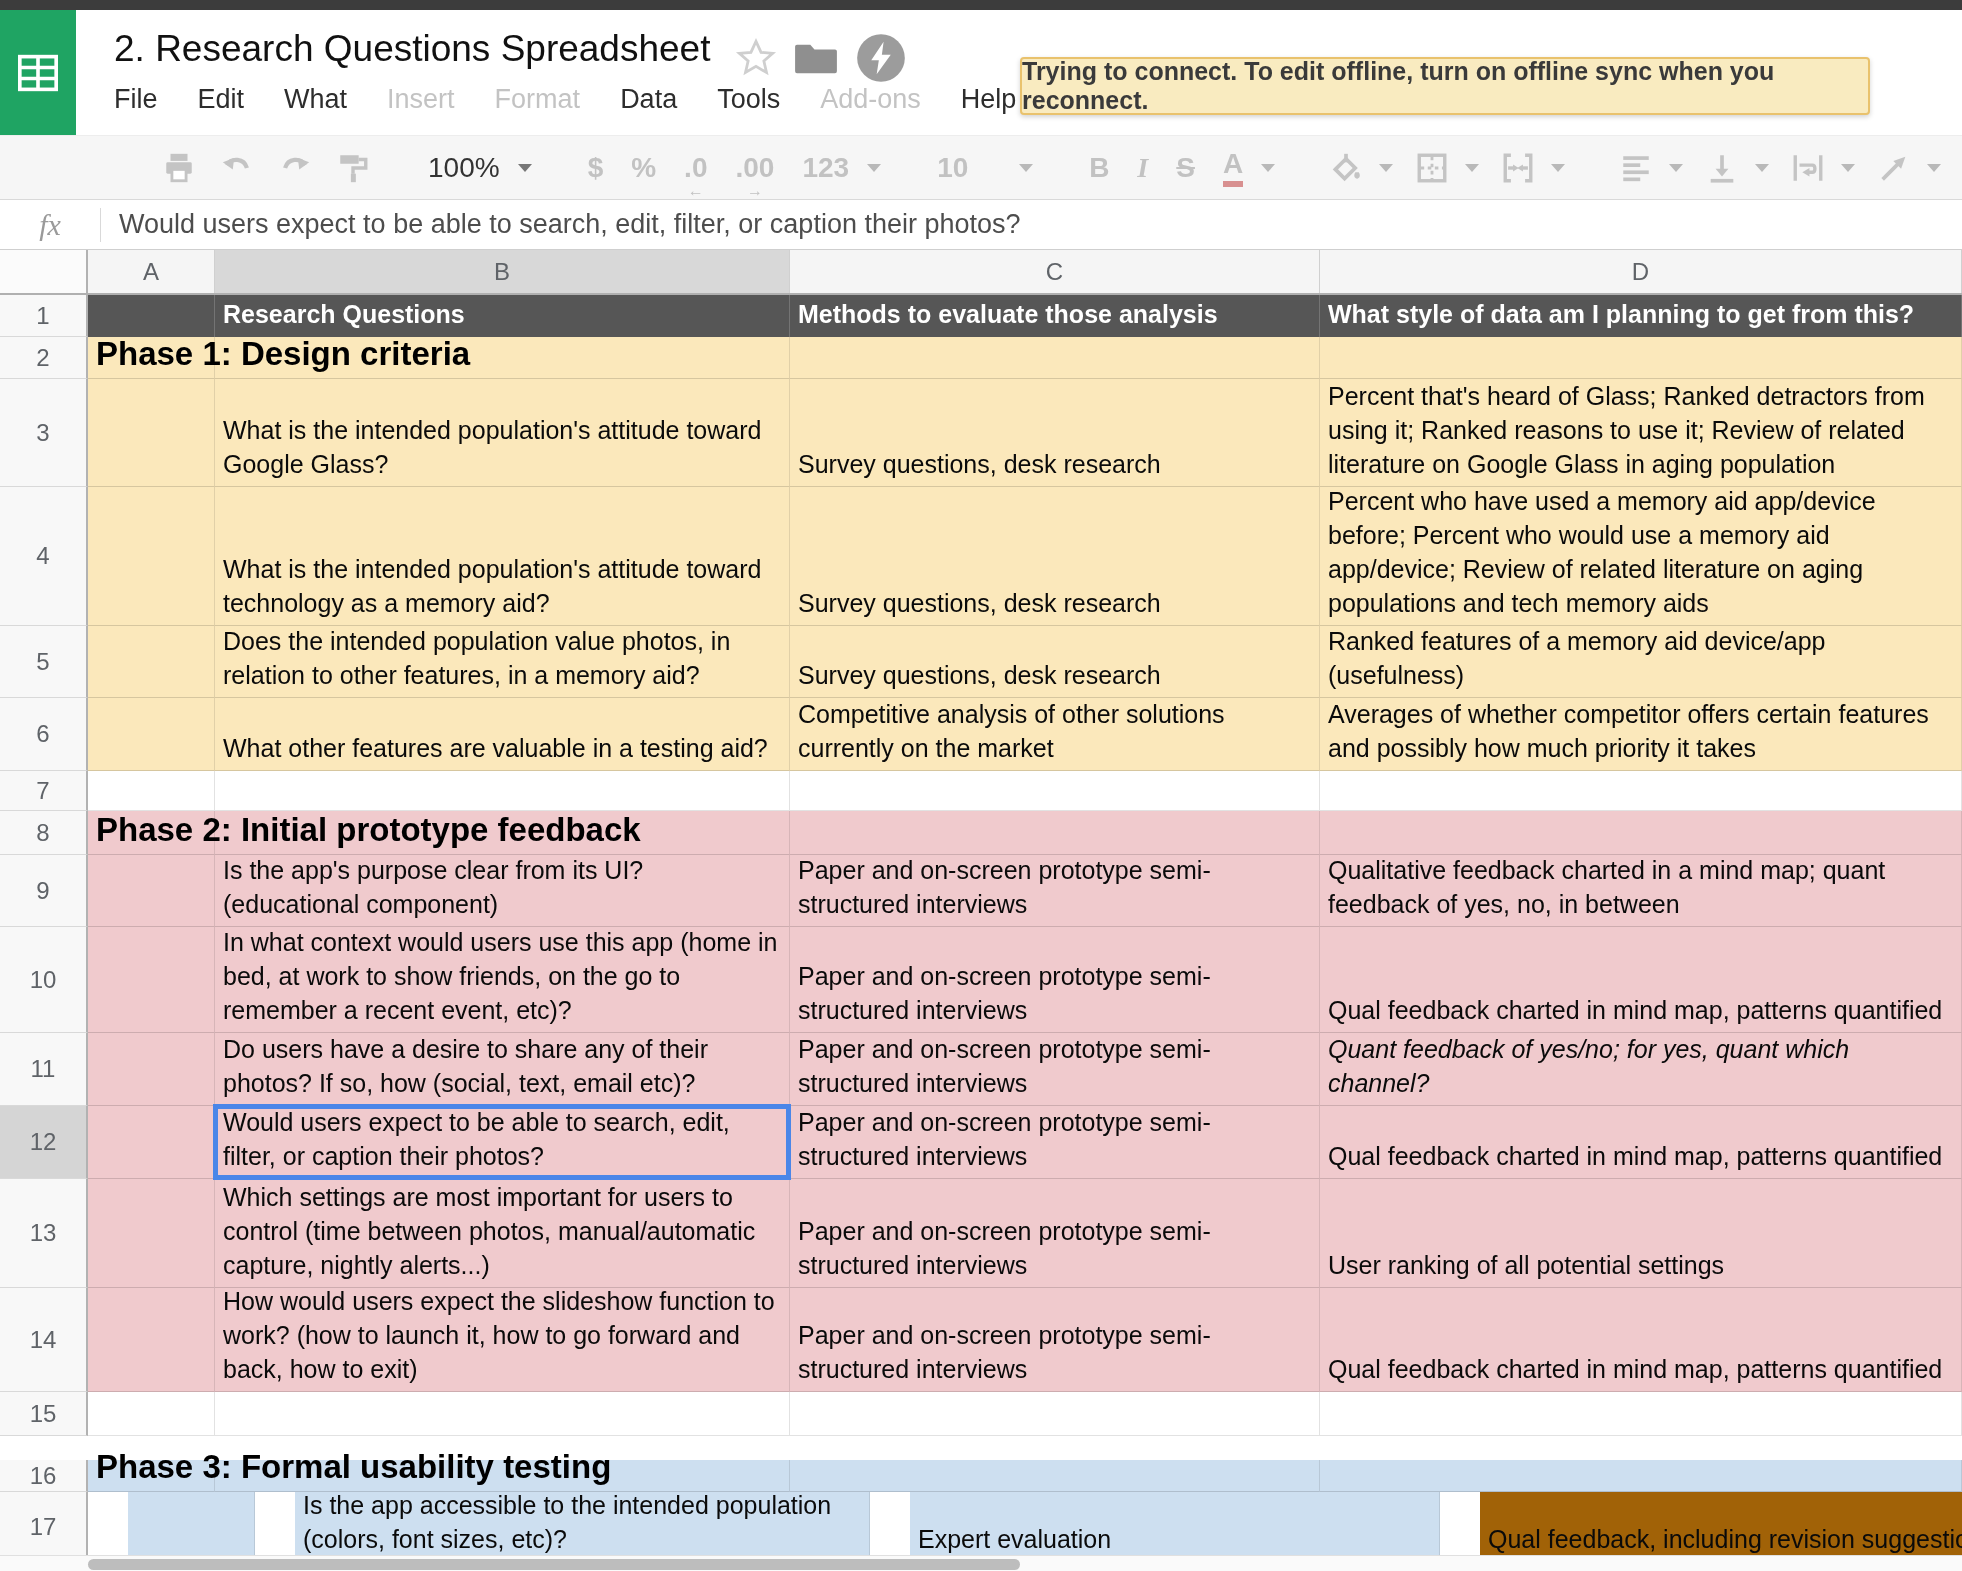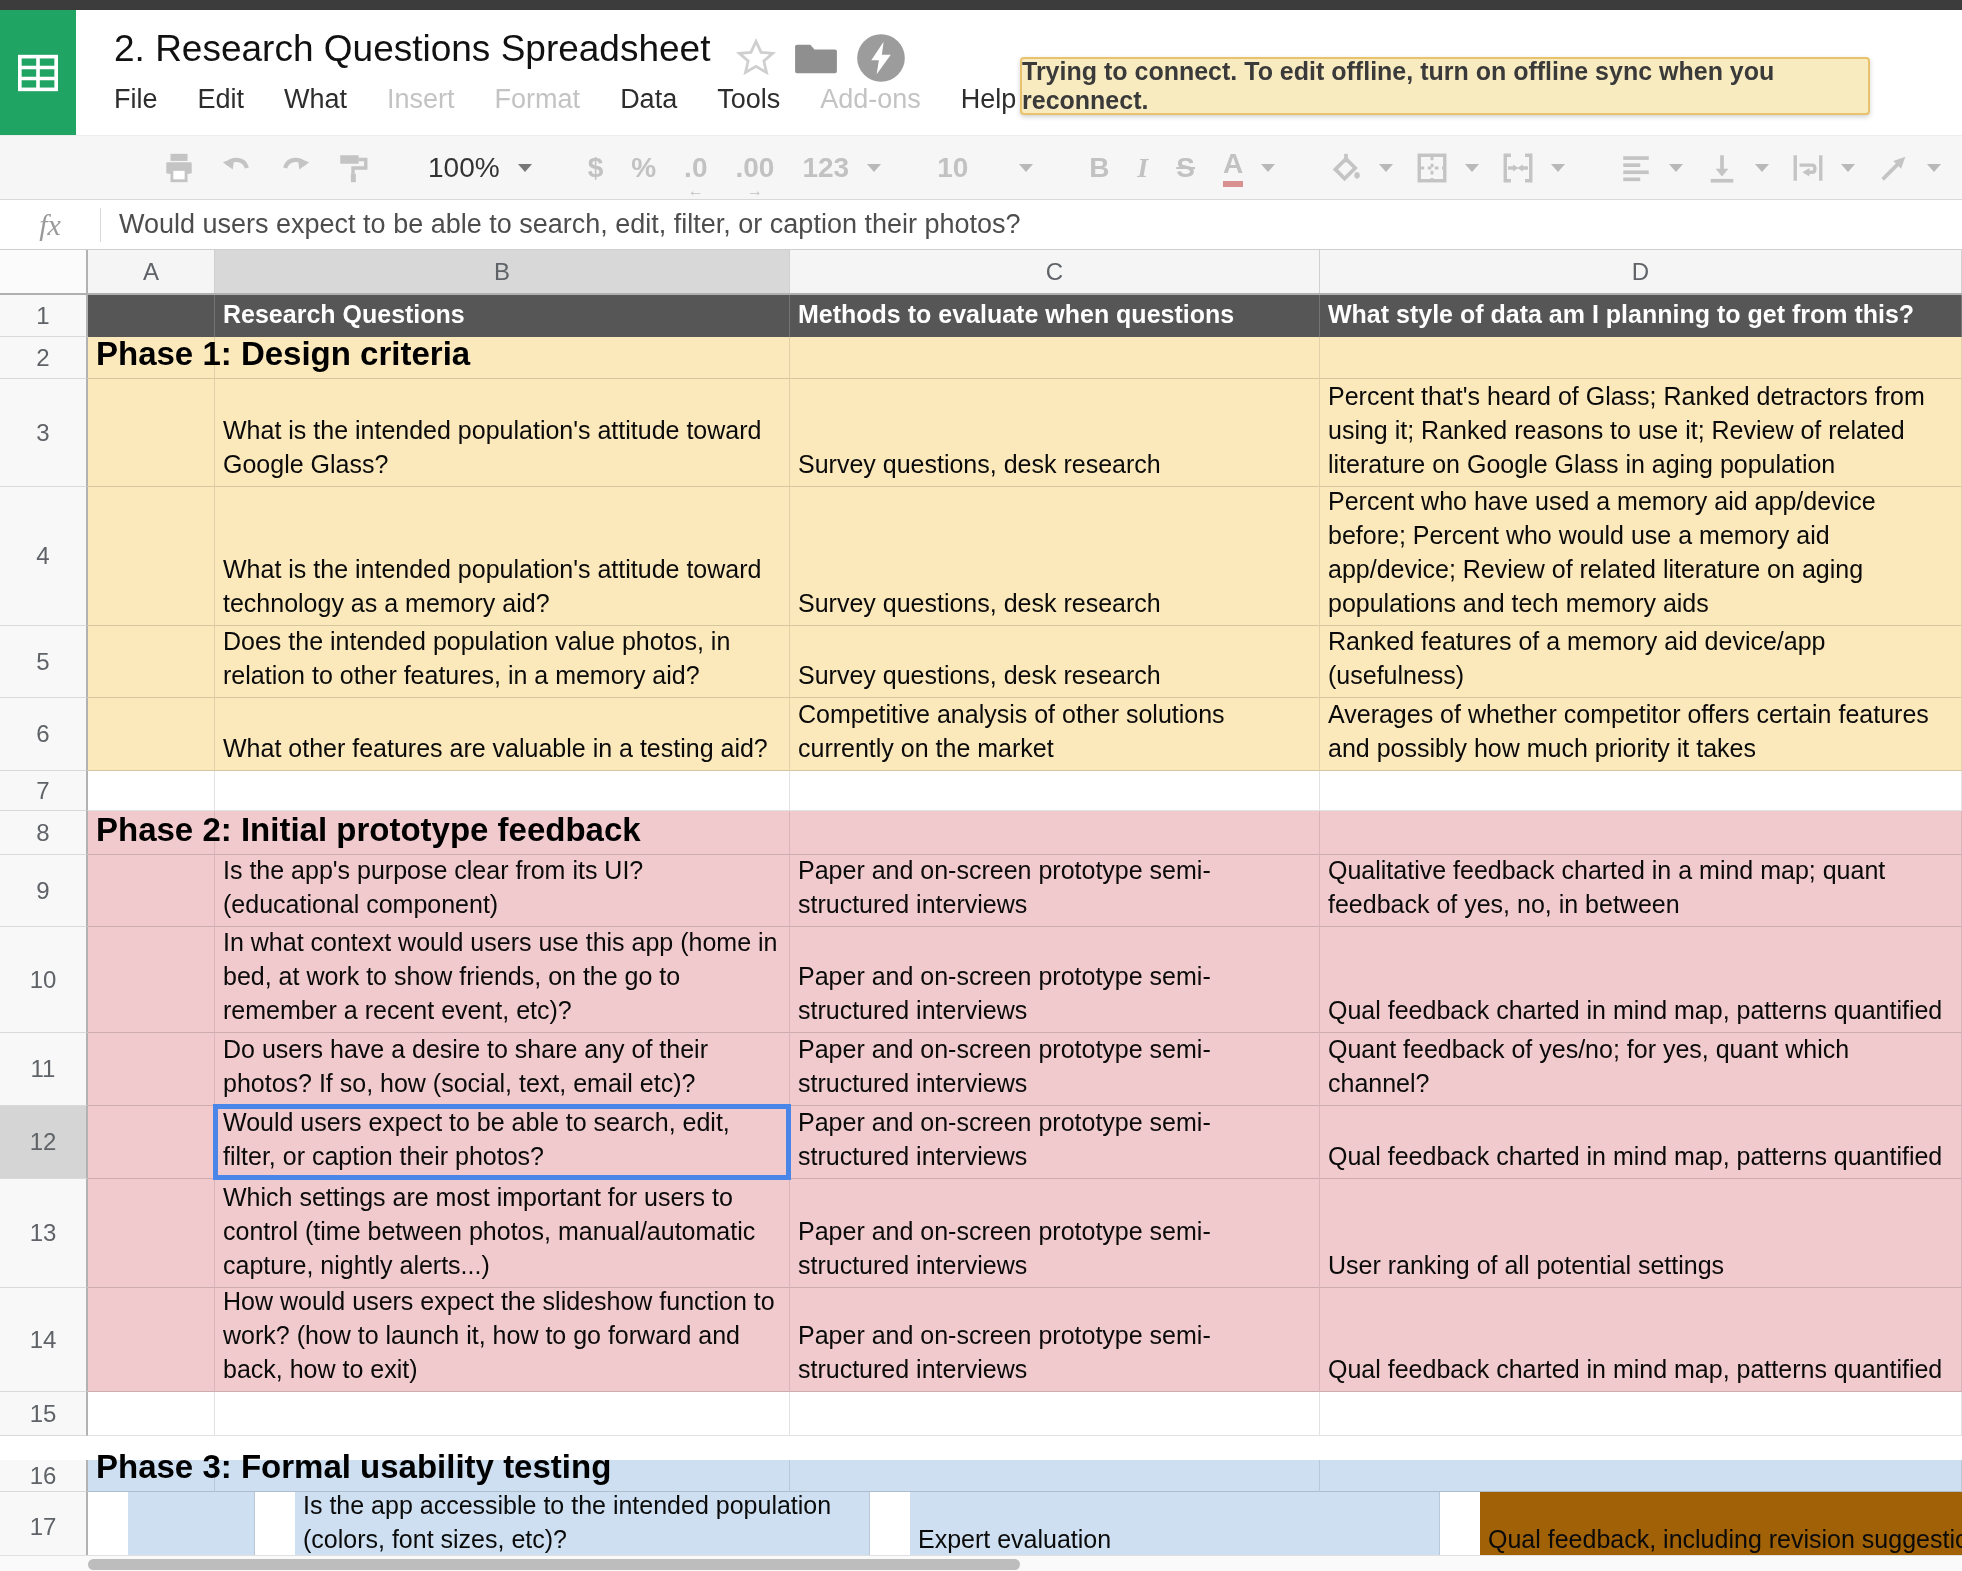--- a/index.html
+++ b/index.html
@@ -265,21 +265,21 @@
   </div>
 
   <div class="grid" id="grid">
       <div class="row" style="height: 42px;">
         <div class="gut">1</div>
         <div class="cell dark" style="width: 127px; background: rgb(86, 86, 86);"></div>
         <div class="cell dark" style="width: 575px; background: rgb(86, 86, 86);">
           <span>Research Questions</span>
         </div>
         <div class="cell dark" style="width: 530px; background: rgb(86, 86, 86);">
-          <span>Methods to evaluate when questions</span>
+          <span>Methods to evaluate those analysis</span>
         </div>
         <div class="cell dark" style="width: 642px; background: rgb(86, 86, 86);">
           <span>What style of data am I planning to get from this?</span>
         </div>
       </div>
       <div class="row" style="height: 42px;">
         <div class="gut">2</div>
         <div class="cell acell" style="width: 127px; background: rgb(251, 232, 187);">
           <span class="phase-label">Phase 1: Design criteria</span>
         </div>
@@ -383,21 +383,21 @@
       </div>
       <div class="row" style="height: 73px;">
         <div class="gut">11</div>
         <div class="cell" style="width: 127px; background: rgb(240, 202, 205);"></div>
         <div class="cell" style="width: 575px; background: rgb(240, 202, 205);">
           <span>Do users have a desire to share any of their photos? If so, how (social, text, email etc)?</span>
         </div>
         <div class="cell" style="width: 530px; background: rgb(240, 202, 205);">
           <span>Paper and on-screen prototype semi-structured interviews</span>
         </div>
-        <div class="cell" style="width: 642px; background: rgb(240, 202, 205);">
+        <div class="cell" style="width: 642px; background: rgb(240, 202, 205); font-style: italic;">
           <span>Quant feedback of yes/no; for yes, quant which channel?</span>
         </div>
       </div>
       <div class="row" style="height: 73px;">
         <div class="gut sel">12</div>
         <div class="cell" style="width: 127px; background: rgb(240, 202, 205);"></div>
         <div class="cell selcell" style="width: 575px; background: rgb(240, 202, 205);">
           <span>Would users expect to be able to search, edit, filter, or caption their photos?</span>
         </div>
         <div class="cell" style="width: 530px; background: rgb(240, 202, 205);">

